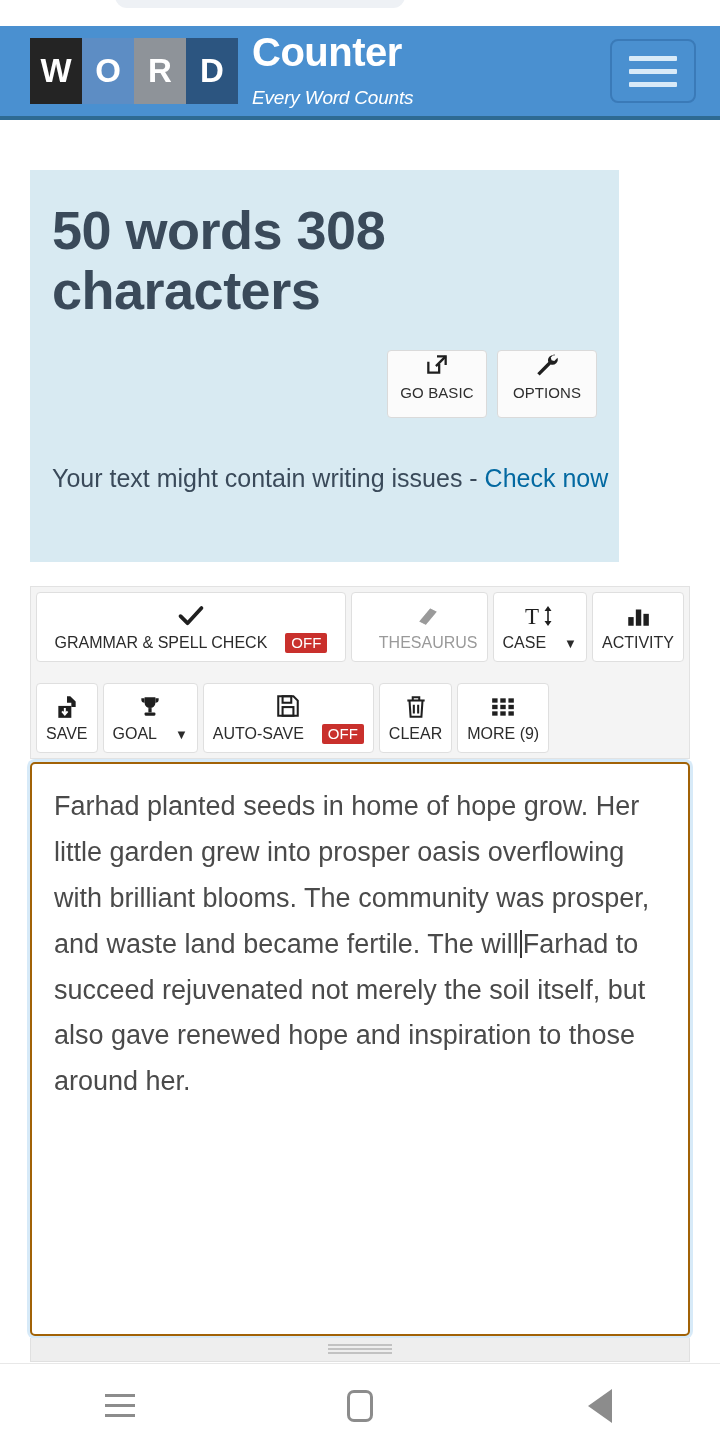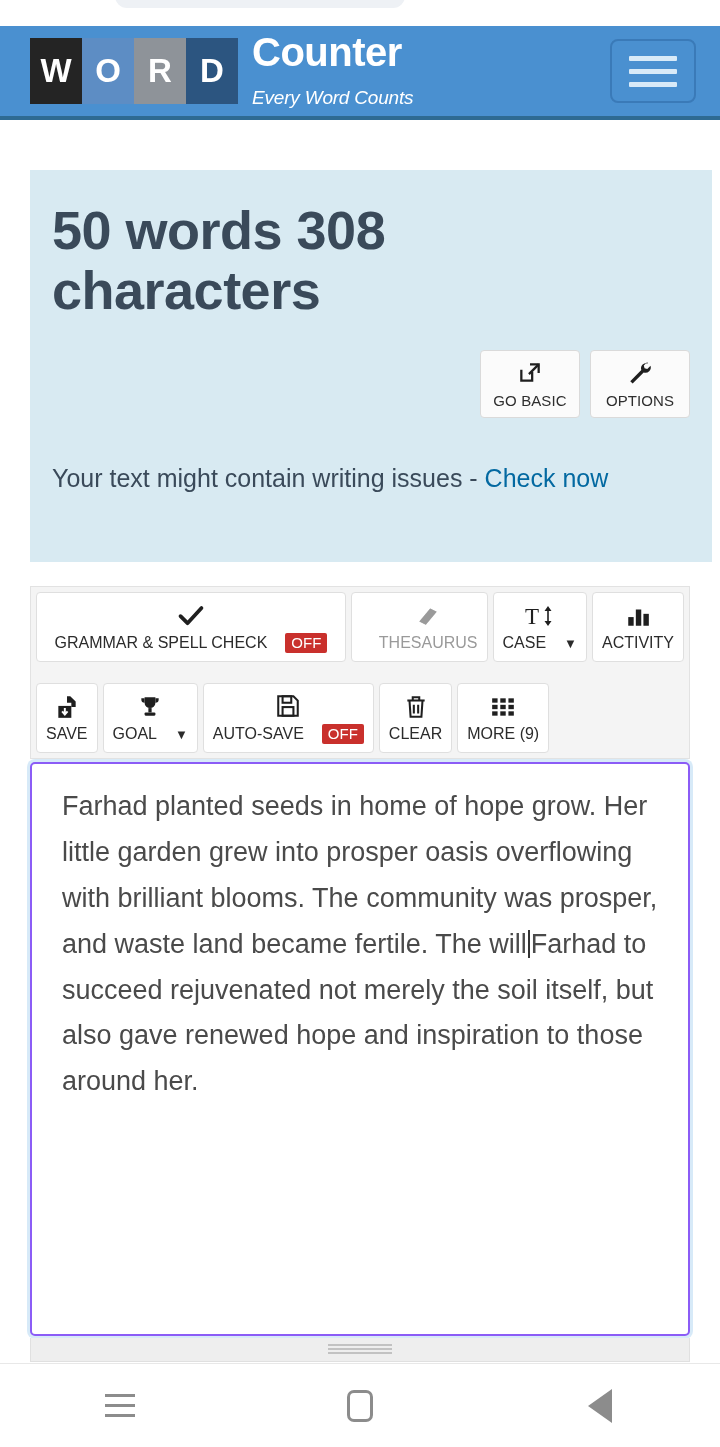--- a/index.html
+++ b/index.html
@@ -46,35 +46,35 @@
   }
   .menu-btn {
     width: 86px; height: 64px; border: 2px solid #3a7ab8; border-radius: 8px;
     background: transparent; display: flex; flex-direction: column;
     align-items: center; justify-content: center; gap: 8px; cursor: pointer;
   }
   .menu-btn span { display: block; width: 48px; height: 5px; background: #d8eaf8; border-radius: 1px; }
 
   
   .stats-panel {
-    position: absolute; top: 170px; left: 30px; width: 682px; height: 392px;
+    position: absolute; top: 170px; left: 30px; width: 589px; height: 392px;
     background: #d8eaf2; padding: 30px 28px 0 22px;
   }
   .stats-title {
     font-size: 54px; font-weight: bold; color: #3a4a5a;
     line-height: 1.12; letter-spacing: -0.5px; max-width: 460px;
   }
   .panel-actions {
     position: absolute; right: 22px; top: 180px;
     display: flex; gap: 10px;
   }
   .action-btn {
     width: 100px; height: 68px; background: #fbfbfb; border: 1px solid #dadada;
     border-radius: 4px; display: flex; flex-direction: column;
-    align-items: center; justify-content: center; gap: 5px; cursor: pointer;
+    align-items: center; justify-content: flex-start; gap: 5px; cursor: pointer;
   }
   .action-btn .ico { height: 28px; display: flex; align-items: center; }
   .action-btn .lbl { font-size: 15px; color: #2e2e2e; letter-spacing: 0.1px; }
   .issues-note {
     position: absolute; left: 22px; top: 290px; width: 610px;
     font-size: 25px; color: #3a4a5a; line-height: 1.5;
   }
   .issues-note a { color: #0369a1; text-decoration: none; }
 
   
@@ -98,23 +98,23 @@
   .badge-off {
     background: #c9302c; color: #ffffff; font-size: 15px;
     padding: 2px 6px 3px; border-radius: 2px; line-height: 1;
   }
   .caret { font-size: 13px; line-height: 1; }
   .grow { flex: 1; }
 
   
   .editor-wrap {
     position: absolute; top: 762px; left: 30px; width: 660px; height: 574px;
-    background: #ffffff; border: 2px solid #8b5cf6; border-radius: 5px;
+    background: #ffffff; border: 2px solid #a16207; border-radius: 5px;
     box-shadow: 0 0 0 3px rgba(110,180,230,0.28);
-    padding: 20px 30px;
+    padding: 20px 22px;
     font-size: 27px; line-height: 1.7; color: #4a4a4a;
     overflow: hidden;
   }
   .caret-bar {
     display: inline-block; width: 2px; height: 28px; background: #333;
     vertical-align: -5px; margin: 0 1px;
   }
   .resize-strip {
     position: absolute; top: 1338px; left: 30px; width: 660px; height: 24px;
     background: #eeeeee; border: 1px solid #e0e0e0; border-top: none;

